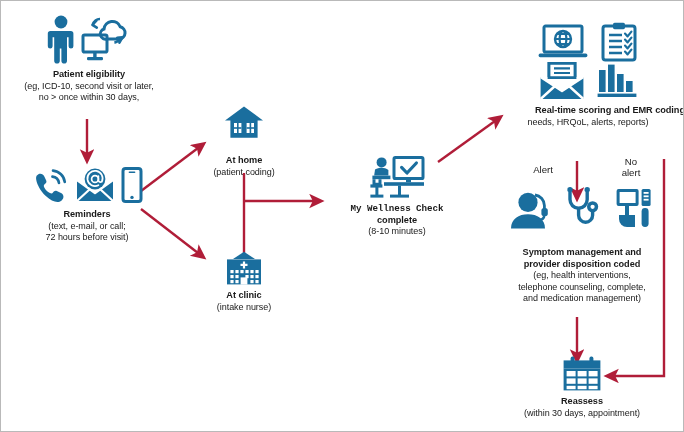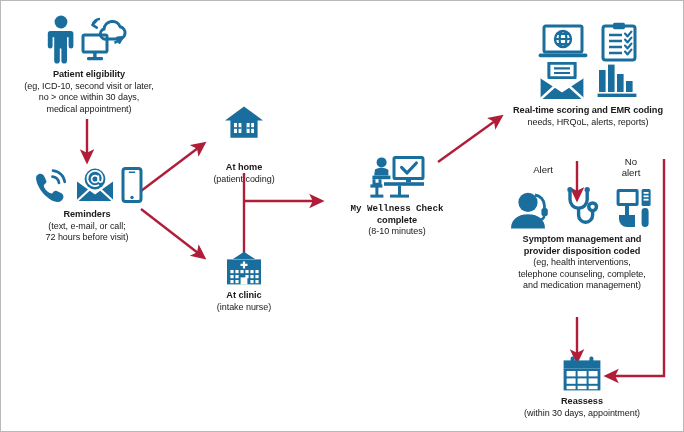--- a/index.html
+++ b/index.html
@@ -73,21 +73,20 @@
         <rect x="7" y="44" width="16" height="3.2" rx="1.2" fill="#1a6e9e"></rect>
         <path d="M20,6 a7,7 0 0 0 -7,5.4" fill="none" stroke="#1a6e9e" stroke-width="2.6"></path>
         <path d="M16.4,7.6 L12.4,11.8 L16.8,14.6" fill="none" stroke="#1a6e9e" stroke-width="2.6" stroke-linecap="round" stroke-linejoin="round"></path>
         <path d="M40,24 a7,7 0 0 1 -5.6,5.6" fill="none" stroke="#1a6e9e" stroke-width="2.6"></path>
         <path d="M39.4,29.6 L42.4,24.4 L37.2,24.8" fill="none" stroke="#1a6e9e" stroke-width="2.6" stroke-linecap="round" stroke-linejoin="round"></path>
       </svg>
     </div>
     <div class="ttl" style="margin-top:6px;">Patient eligibility</div>
     <div class="sub">(eg, ICD-10, second visit or later,</div>
     <div class="sub">no &gt; once within 30 days,</div>
-    <div class="sub">medical appointment)</div>
   </div>
 
   <div class="node" style="left:10px;top:162px;width:152px;">
     <div class="icons" style="height:40px;gap:6px;">
 
       <svg width="38" height="34" viewBox="0 0 38 34">
         <path d="M5.6,6.8 c2.6,-3.4 6.4,-2.2 7.6,0.4 l2,4.2 c0.8,1.8 -0.4,3 -1.6,3.8 c-1,0.8 -1,1.8 -0.3,3.2 c1.2,2.4 3.2,4.4 5.6,5.6 c1.4,0.7 2.4,0.6 3.1,-0.4 c0.9,-1.2 2.1,-2.3 3.8,-1.5 l4.2,2 c2.6,1.2 3.8,5 0.4,7.6 c-3.6,2.8 -9.6,1 -15.6,-4.6 c-6,-5.6 -8.4,-11.8 -9.2,-14.6 c-0.6,-2.2 -0.8,-4.2 0,-5.7 z" fill="#1a6e9e"></path>
         <path d="M22,1.6 a13,13 0 0 1 11.8,11.4" fill="none" stroke="#1a6e9e" stroke-width="2.6" stroke-linecap="round"></path>
         <path d="M21.4,7.6 a7.6,7.6 0 0 1 6.6,6.4" fill="none" stroke="#1a6e9e" stroke-width="2.6" stroke-linecap="round"></path>
       </svg>
@@ -117,21 +116,21 @@
       <svg width="40" height="34" viewBox="0 0 40 34">
         <path d="M20,1.4 L39,15.6 h-5.4 v17.2 h-27.2 v-17.2 h-5.4 z" fill="#1a6e9e"></path>
         <rect x="10" y="18" width="7.4" height="10" fill="#ffffff"></rect>
         <rect x="22.6" y="18" width="7.4" height="10" fill="#ffffff"></rect>
         <rect x="13" y="18" width="1.6" height="10" fill="#1a6e9e"></rect>
         <rect x="25.6" y="18" width="1.6" height="10" fill="#1a6e9e"></rect>
         <rect x="10" y="22.2" width="7.4" height="1.6" fill="#1a6e9e"></rect>
         <rect x="22.6" y="22.2" width="7.4" height="1.6" fill="#1a6e9e"></rect>
       </svg>
     </div>
-    <div class="ttl" style="margin-top:23px;">At home</div>
+    <div class="ttl" style="margin-top:16px;">At home</div>
     <div class="sub">(patient coding)</div>
   </div>
 
   <div class="node" style="left:193px;top:250px;width:100px;">
     <div class="icons" style="height:34px;">
       <svg width="44" height="34" viewBox="0 0 44 34">
         <path d="M22,0.8 L33,8 h-22 z" fill="#1a6e9e"></path>
         <rect x="5" y="8.4" width="34" height="25" fill="#1a6e9e"></rect>
         <path d="M22,10.4 v7 M18.5,13.9 h7" stroke="#ffffff" stroke-width="2.2"></path>
         <g fill="#ffffff">
@@ -209,21 +208,21 @@
         <path d="M15,7.4 h16 M15,12 h16" stroke="#1a6e9e" stroke-width="2.2"></path>
       </svg>
       <svg width="40" height="34" viewBox="0 0 40 34">
         <rect x="2" y="6" width="6.6" height="22" fill="#1a6e9e"></rect>
         <rect x="11" y="0.6" width="6.6" height="27.4" fill="#1a6e9e"></rect>
         <rect x="20" y="10" width="6.6" height="18" fill="#1a6e9e"></rect>
         <rect x="29" y="17" width="6.6" height="11" fill="#1a6e9e"></rect>
         <rect x="0.6" y="29.6" width="38.8" height="3.4" fill="#1a6e9e"></rect>
       </svg>
     </div>
-    <div class="ttl" style="margin-top:5px;">Real-time scoring and EMR coding</div>
+    <div class="ttl" style="margin-top:5px;text-align:right;">Real-time scoring and EMR coding</div>
     <div class="sub">needs, HRQoL, alerts, reports)</div>
   </div>
 
   <div class="node" style="left:478px;top:186px;width:206px;">
     <div class="icons" style="height:42px;gap:13px;align-items:flex-end;">
       <svg width="44" height="38" viewBox="0 0 44 38">
         <circle cx="19" cy="11.4" r="9.6" fill="#1a6e9e"></circle>
         <path d="M2,37.4 c0,-9.6 7.8,-14.2 17,-14.2 c9.2,0 17,4.6 17,14.2 z" fill="#1a6e9e"></path>
         <path d="M26,4 a10.6,10.6 0 0 1 9.4,10.6 v4.4" fill="none" stroke="#1a6e9e" stroke-width="2.8"></path>
         <rect x="32.4" y="17" width="6.4" height="8" rx="2.6" fill="#1a6e9e"></rect>
@@ -242,21 +241,21 @@
         <rect x="4.6" y="5" width="16" height="11" fill="#ffffff"></rect>
         <rect x="26.6" y="2" width="9" height="17" rx="1.6" fill="#1a6e9e"></rect>
         <rect x="28.6" y="5" width="5" height="1.8" fill="#ffffff"></rect>
         <rect x="28.6" y="8.4" width="5" height="1.8" fill="#ffffff"></rect>
         <rect x="28.6" y="11.8" width="5" height="1.8" fill="#ffffff"></rect>
         <rect x="10" y="19" width="4" height="9" fill="#1a6e9e"></rect>
         <path d="M4,28 h16 v12 h-8 a8,8 0 0 1 -8,-8 z" fill="#1a6e9e"></path>
         <rect x="26.6" y="21" width="7" height="19" rx="3.4" fill="#1a6e9e"></rect>
       </svg>
     </div>
-    <div class="ttl" style="margin-top:5px;">Symptom management and</div>
+    <div class="ttl" style="margin-top:18px;">Symptom management and</div>
     <div class="ttl">provider disposition coded</div>
     <div class="sub">(eg, health interventions,</div>
     <div class="sub">telephone counseling, complete,</div>
     <div class="sub">and medication management)</div>
   </div>
 
   <div class="node" style="left:478px;top:355px;width:206px;">
     <div class="icons" style="height:36px;">
       <svg width="40" height="36" viewBox="0 0 40 36">
         <rect x="8.6" y="0.6" width="4" height="7.4" rx="1.8" fill="#1a6e9e"></rect>

